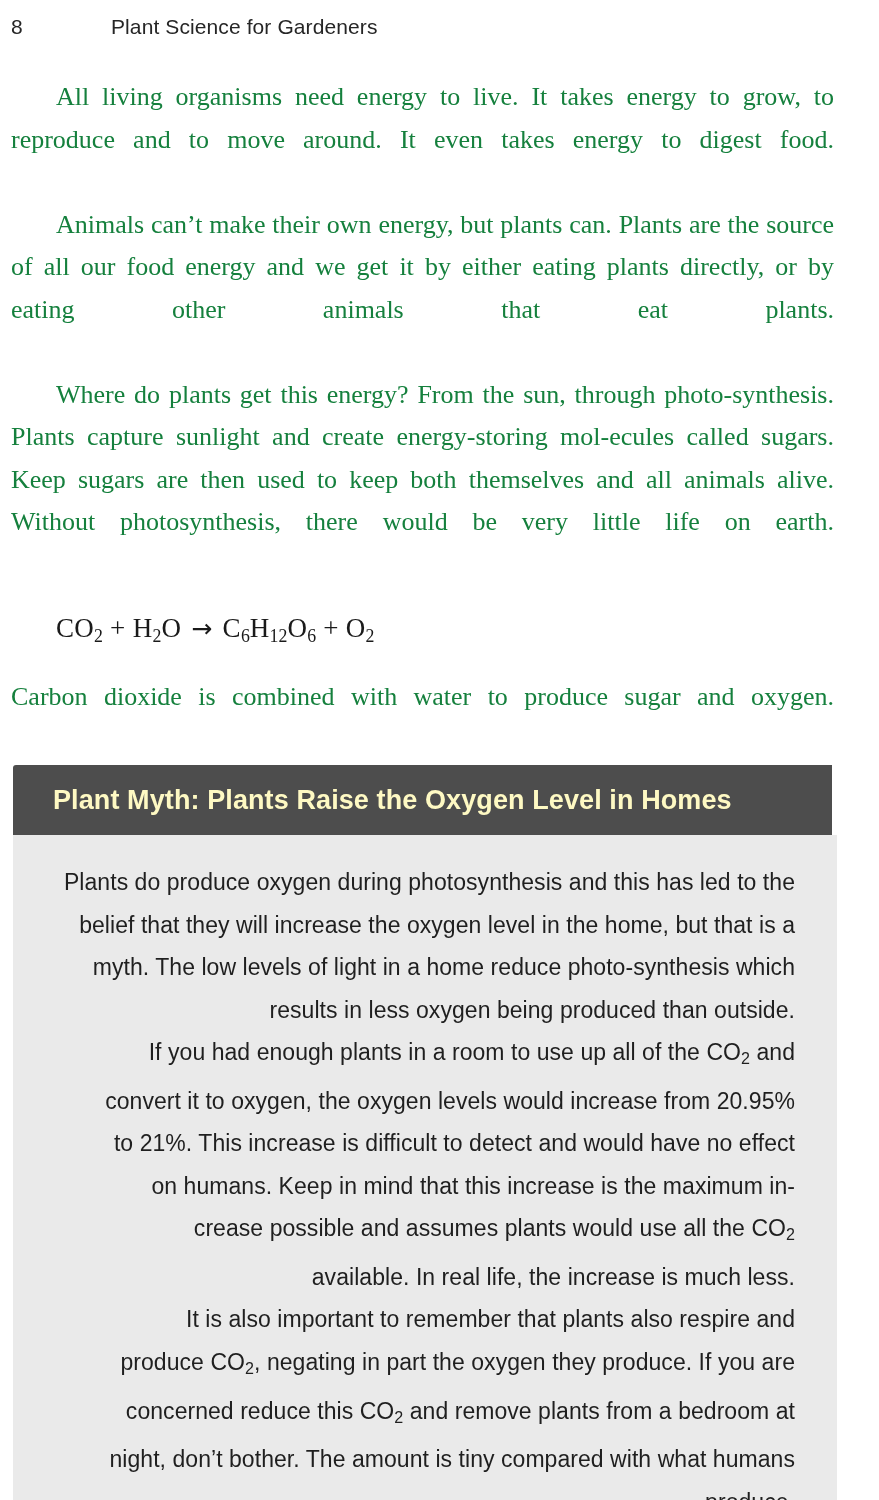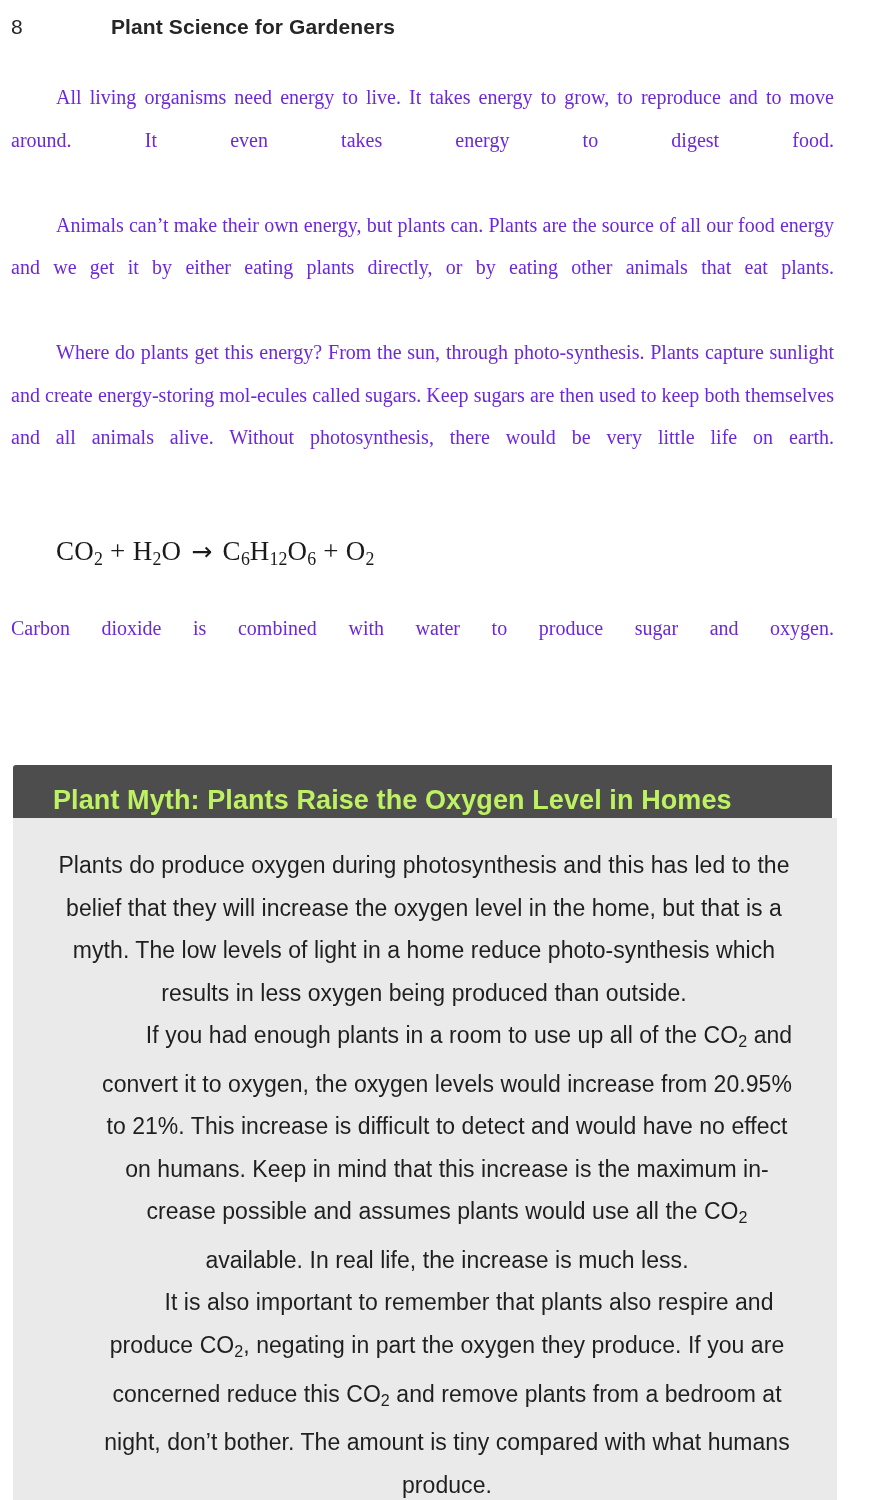--- a/index.html
+++ b/index.html
@@ -36,60 +36,59 @@
     font-size: 21px;
     color: #262626;
     letter-spacing: 0.1px;
   }
   .folio {
     width: 100px;
     flex: 0 0 auto;
   }
   .head-title {
     flex: 1 1 auto;
-    font-weight: bold;
   }
 
   
   .body-col {
     position: absolute;
     top: 76px;
     left: 11px;
     width: 823px;
   }
 
   p.para {
     margin: 0;
-    font-size: 20px;
+    font-size: 26px;
     line-height: 42.5px;
     text-align: justify;
     text-justify: inter-word;
     text-indent: 45px;
     hyphens: manual;
-    color: #6d28d9;
+    color: #15803d;
   }
   p.para.noindent {
     text-indent: 0;
   }
   p.para:last-child {
     text-align: justify;
   }
 
   
   p.para::after {
     content: "";
     display: inline-block;
     width: 100%;
   }
 
   .formula {
     margin: 0;
     padding: 22px 0 20px 45px;
     font-size: 27px;
-    line-height: 56px;
+    line-height: 40px;
     letter-spacing: 0.3px;
     text-indent: 0;
   }
   .formula sub {
     font-size: 0.66em;
     vertical-align: -0.28em;
     letter-spacing: 0;
   }
   .arrow {
     font-family: "DejaVu Sans", sans-serif;
@@ -102,46 +101,46 @@
     position: absolute;
     left: 13px;
     top: 765px;
     width: 824px;
     border-radius: 3px;
     overflow: hidden;
     box-sizing: border-box;
   }
   .sidebar-header {
     background: #4d4d4d;
-    color: #bef264;
+    color: #fef9c3;
     font-family: "Liberation Sans", "DejaVu Sans", sans-serif;
     font-weight: bold;
     font-size: 27px;
     letter-spacing: 0.1px;
-    padding: 19px 0 2px 40px;
+    padding: 19px 0 19px 40px;
     line-height: 32px;
     box-sizing: border-box;
     width: 819px;
   }
   .sidebar-body {
     background: #eaeaea;
     padding: 26px 42px 34px 40px;
     box-sizing: border-box;
     border-bottom-left-radius: 9px;
     border-bottom-right-radius: 9px;
     min-height: 643px;
   }
   p.sb-para {
     margin: 0;
     font-family: "Liberation Sans", "DejaVu Sans", sans-serif;
     font-size: 23px;
     line-height: 42.5px;
     color: #1f1f1f;
     text-indent: 0;
-    text-align: center;
+    text-align: right;
     letter-spacing: 0.05px;
   }
   p.sb-para.indent {
     text-indent: 44px;
     margin-left: 46px;
   }
   p.sb-para sub {
     font-size: 0.7em;
     vertical-align: -0.26em;
   }

